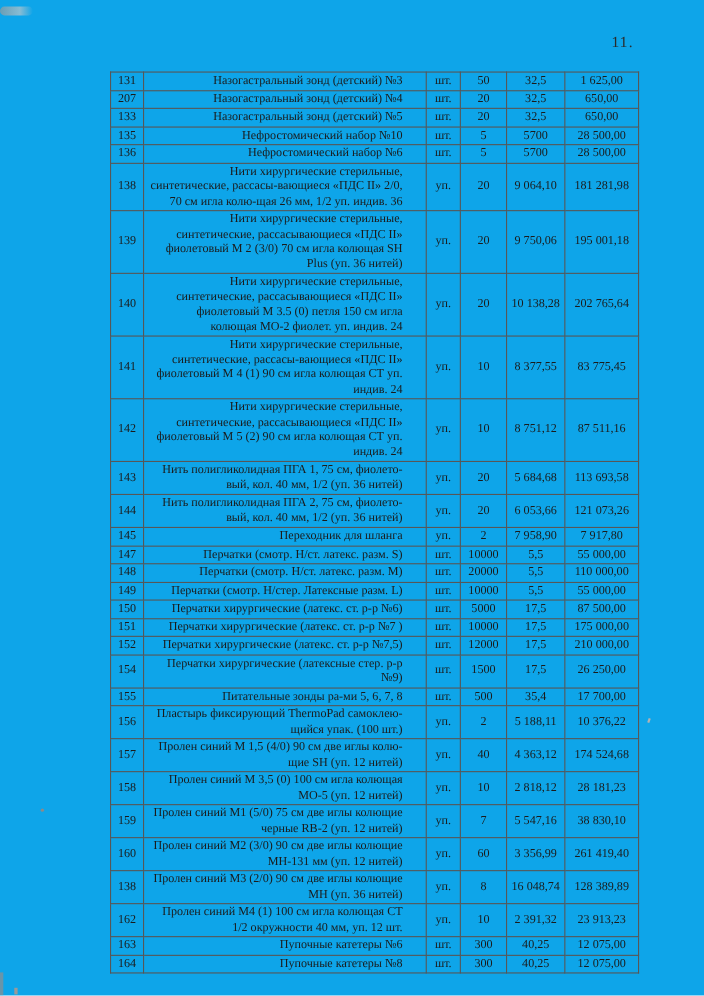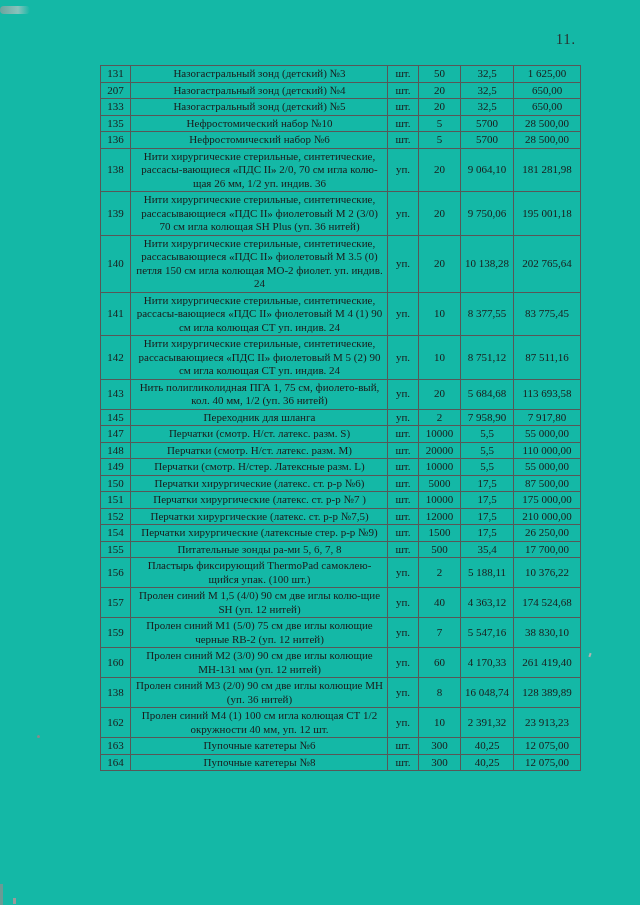--- a/index.html
+++ b/index.html
@@ -1,21 +1,21 @@
 <!DOCTYPE html>
 <html><head>
 <meta charset="utf-8">
 <style>
   * { margin: 0; padding: 0; box-sizing: border-box; }
   html, body { background: #ffffff; }
   .page {
     position: relative;
     width: 640px;
     height: 905px;
-    background: #14b8a6;
+    background: #0ea5e9;
     overflow: hidden;
     font-family: "Liberation Serif", "DejaVu Serif", serif;
     color: #1b1b1b;
   }
   .page-number {
     position: absolute;
     top: 32px;
     left: 556px;
     font-size: 14px;
     letter-spacing: 1px;
@@ -32,23 +32,23 @@
     line-height: 13.5px;
   }
   table.items-table td {
     border: 1px solid #575757;
     padding: 1px 2px;
     text-align: center;
     vertical-align: middle;
     overflow: hidden;
   }
   table.items-table td.col-name {
-    text-align: center;
+    text-align: right;
     padding-left: 4px;
-    padding-right: 3px;
+    padding-right: 21px;
   }
   
   .smudge-top-left {
     position: absolute;
     left: 0; top: 6px;
     width: 30px; height: 8px;
     background: linear-gradient(90deg, #9a9a9a, #c8c8c8 60%, rgba(200,200,200,0));
     border-radius: 4px;
     opacity: 0.65;
   }
@@ -185,20 +185,28 @@
         </tr>
         <tr>
           <td class="col-num">143</td>
           <td class="col-name">Нить полигликолидная ПГА 1, 75 см, фиолето-вый, кол. 40 мм, 1/2 (уп. 36 нитей)</td>
           <td class="col-unit">уп.</td>
           <td class="col-qty">20</td>
           <td class="col-price">5 684,68</td>
           <td class="col-total">113 693,58</td>
         </tr>
         <tr>
+          <td class="col-num">144</td>
+          <td class="col-name">Нить полигликолидная ПГА 2, 75 см, фиолето-вый, кол. 40 мм, 1/2 (уп. 36 нитей)</td>
+          <td class="col-unit">уп.</td>
+          <td class="col-qty">20</td>
+          <td class="col-price">6 053,66</td>
+          <td class="col-total">121 073,26</td>
+        </tr>
+        <tr>
           <td class="col-num">145</td>
           <td class="col-name">Переходник для шланга</td>
           <td class="col-unit">уп.</td>
           <td class="col-qty">2</td>
           <td class="col-price">7 958,90</td>
           <td class="col-total">7 917,80</td>
         </tr>
         <tr>
           <td class="col-num">147</td>
           <td class="col-name">Перчатки (смотр. Н/ст. латекс. разм. S)</td>
@@ -273,33 +281,41 @@
         </tr>
         <tr>
           <td class="col-num">157</td>
           <td class="col-name">Пролен синий М 1,5 (4/0) 90 см две иглы колю-щие SH (уп. 12 нитей)</td>
           <td class="col-unit">уп.</td>
           <td class="col-qty">40</td>
           <td class="col-price">4 363,12</td>
           <td class="col-total">174 524,68</td>
         </tr>
         <tr>
+          <td class="col-num">158</td>
+          <td class="col-name">Пролен синий М 3,5 (0) 100 см игла колющая МО-5 (уп. 12 нитей)</td>
+          <td class="col-unit">уп.</td>
+          <td class="col-qty">10</td>
+          <td class="col-price">2 818,12</td>
+          <td class="col-total">28 181,23</td>
+        </tr>
+        <tr>
           <td class="col-num">159</td>
           <td class="col-name">Пролен синий М1 (5/0) 75 см две иглы колющие черные RB-2 (уп. 12 нитей)</td>
           <td class="col-unit">уп.</td>
           <td class="col-qty">7</td>
           <td class="col-price">5 547,16</td>
           <td class="col-total">38 830,10</td>
         </tr>
         <tr>
           <td class="col-num">160</td>
           <td class="col-name">Пролен синий М2 (3/0) 90 см две иглы колющие МН-131 мм (уп. 12 нитей)</td>
           <td class="col-unit">уп.</td>
           <td class="col-qty">60</td>
-          <td class="col-price">4 170,33</td>
+          <td class="col-price">3 356,99</td>
           <td class="col-total">261 419,40</td>
         </tr>
         <tr>
           <td class="col-num">138</td>
           <td class="col-name">Пролен синий М3 (2/0) 90 см две иглы колющие МН (уп. 36 нитей)</td>
           <td class="col-unit">уп.</td>
           <td class="col-qty">8</td>
           <td class="col-price">16 048,74</td>
           <td class="col-total">128 389,89</td>
         </tr>

